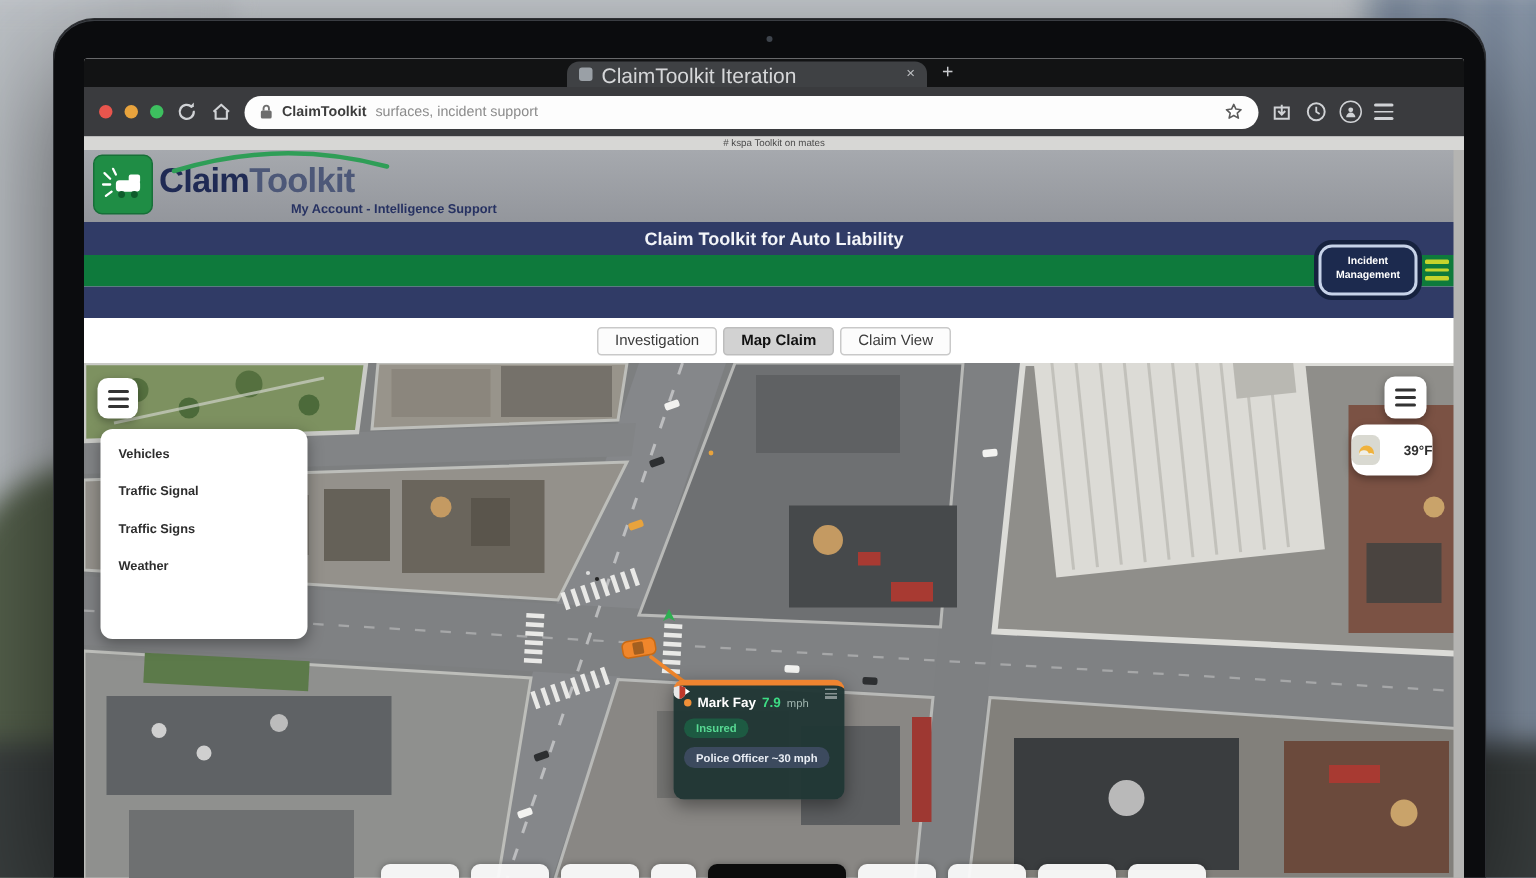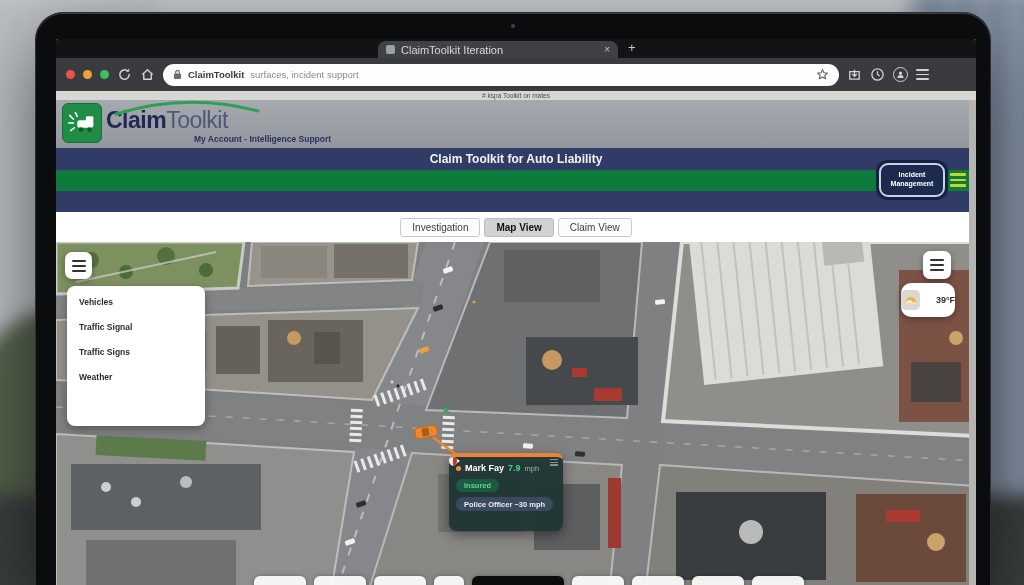--- a/index.html
+++ b/index.html
@@ -25,21 +25,21 @@
   .webcam{position:absolute;left:50%;top:11px;width:4px;height:4px;margin-left:-2px;
     border-radius:50%;background:#3e444c;}
   .screen{position:absolute;left:20px;top:26px;width:920px;height:547px;background:#fff;
     overflow:hidden;border-radius:2px 2px 0 0;}
 
   
   .tabbar{position:absolute;left:0;top:0;width:920px;height:19px;background:#121314;}
   .tab{position:absolute;left:322px;top:2px;width:240px;height:17px;background:#3f4144;
     border-radius:8px 8px 0 0;display:flex;align-items:center;padding:0 8px;gap:6px;}
   .favicon{width:9px;height:9px;border-radius:2px;background:#9aa0a6;flex:none;}
-  .tab-title{font-size:11px;color:#d6d7d9;white-space:nowrap;overflow:hidden;flex:1;}
+  .tab-title{font-size:14px;color:#d6d7d9;white-space:nowrap;overflow:hidden;flex:1;}
   .tab-close{font-size:10px;color:#bdbfc2;line-height:1;}
   .newtab{position:absolute;left:572px;top:1px;font-size:13px;color:#c9cbce;}
   .toolbar{position:absolute;left:0;top:19px;width:920px;height:33px;background:#3a3b3e;
     display:flex;align-items:center;padding:0 10px;gap:8px;}
   .dot{width:9px;height:9px;border-radius:50%;flex:none;}
   .nav-ic{width:15px;height:15px;flex:none;color:#d0d2d5;}
   .urlbar{height:22px;width:676px;border-radius:12px;background:#fdfdfd;display:flex;
     align-items:center;padding:0 10px;gap:6px;flex:none;}
   .url-brand{font-size:9.5px;font-weight:700;color:#3c3c3c;white-space:nowrap;}
   .url-rest{font-size:9.5px;color:#8b8b8b;white-space:nowrap;overflow:hidden;flex:1;}
@@ -51,21 +51,21 @@
   .bookmarks{position:absolute;left:0;top:52px;width:920px;height:9px;background:#d7d7d5;
     display:flex;align-items:center;justify-content:center;font-size:6.5px;color:#4c4c4c;}
 
   
   .appheader{position:absolute;left:0;top:61px;width:920px;height:48px;
     background:linear-gradient(#a6a9ae,#93969c);}
   .logo-sq{position:absolute;left:6px;top:3px;width:40px;height:40px;border-radius:6px;
     background:#1f8d45;border:1px solid #176f38;}
   .brand{position:absolute;left:50px;top:7px;font-size:23px;font-weight:800;letter-spacing:-0.5px;}
   .brand .p1{color:#1f2a54;}
-  .brand .p2{color:#4d5878;font-weight:400;}
+  .brand .p2{color:#4d5878;font-weight:700;}
   .brand-arc{position:absolute;left:56px;top:0;width:150px;height:16px;}
   .account-line{position:absolute;left:138px;top:34px;font-size:8.5px;font-weight:700;color:#273262;}
 
   .titlebar{position:absolute;left:0;top:109px;width:920px;height:22px;background:#303b66;
     display:flex;align-items:center;justify-content:center;font-size:12px;font-weight:700;color:#f2f4f8;}
   .greenbar{position:absolute;left:0;top:131px;width:920px;height:21px;background:#0e7a3c;}
   .navybar2{position:absolute;left:0;top:152px;width:920px;height:21px;background:#303b66;}
   .incident-btn{position:absolute;left:823px;top:124px;width:66px;height:34px;background:#1c2a4e;
     border:2px solid #c7d3e9;border-radius:9px;box-shadow:0 0 0 3px #16223f;
     display:flex;flex-direction:column;align-items:center;justify-content:center;
@@ -221,21 +221,21 @@
       <div>Management</div>
     </div>
     <div class="green-menu">
         <i></i>
         <i></i>
         <i></i>
       </div>
 
     <div class="tabstrip">
       <div class="vtab">Investigation</div>
-      <div class="vtab active">Map View</div>
+      <div class="vtab active">Map Claim</div>
       <div class="vtab">Claim View</div>
     </div>
 
     <div class="maparea">
       <svg viewBox="0 0 920 344" width="920" height="344">
         <rect width="920" height="344" fill="#7d7f80"></rect>
 
         <g>
           <polygon points="370,0 428,0 312,344 252,344" fill="#85878a"></polygon>
           <polygon points="0,142 920,196 920,242 0,188" fill="#7f8183"></polygon>

